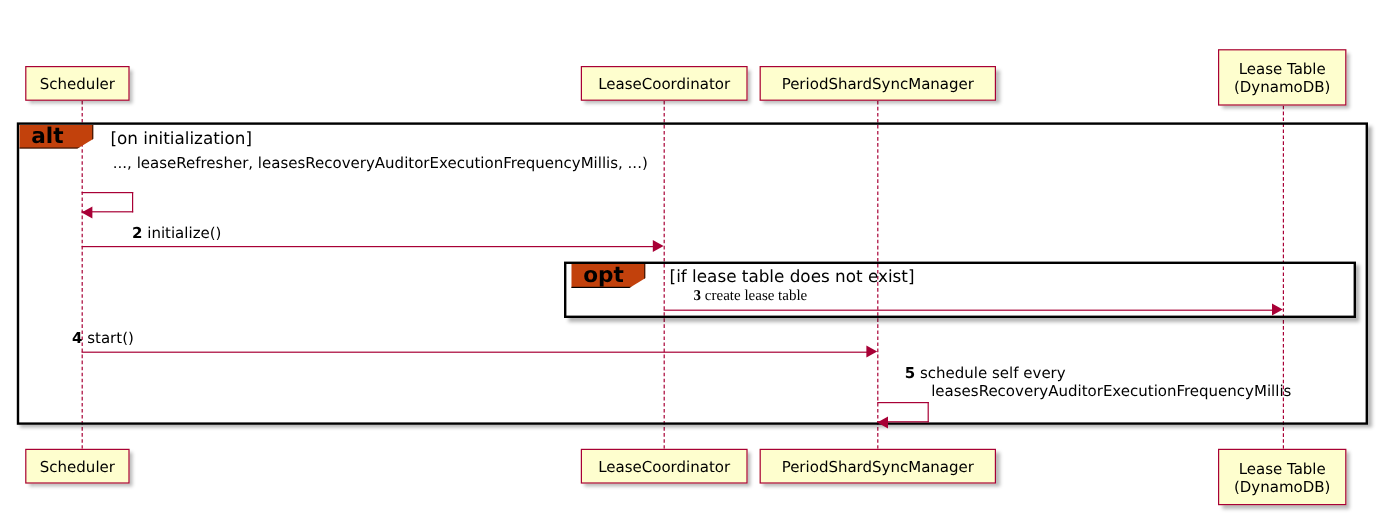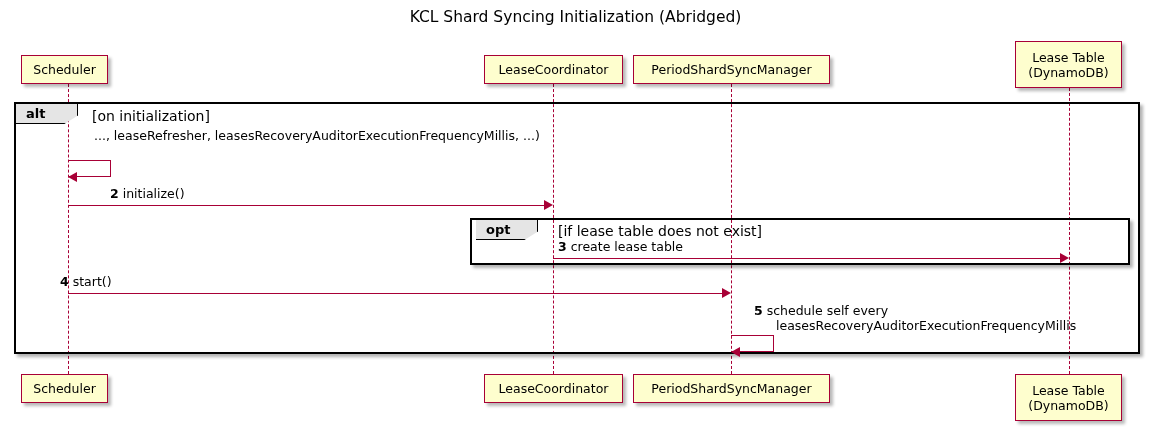--- a/index.html
+++ b/index.html
@@ -60,24 +60,24 @@
   .fragment {
     position: absolute;
     box-sizing: border-box;
     border: 2px solid #000000;
     background: transparent;
     box-shadow: 3px 3px 3px rgba(0,0,0,0.30);
   }
   .fragment-tab {
     position: absolute;
     box-sizing: border-box;
-    background: #e5e5e5;
+    background: #c2410c;
     border-right: 1.5px solid #000000;
     border-bottom: 1.5px solid #000000;
-    font-size: 13px;
+    font-size: 18px;
     font-weight: bold;
     color: #000000;
     display: flex;
     align-items: center;
     padding-left: 10px;
     
     clip-path: polygon(0 0, 100% 0, 100% 58%, 78% 100%, 0 100%);
   }
   .fragment-label {
     position: absolute;
@@ -129,21 +129,20 @@
     border-right: 1.5px solid #A80036;
     border-bottom: 1.5px solid #A80036;
     border-left: none;
   }
 </style>
 </head>
 <body>
 
 <div id="canvas">
 
-  <div class="diagram-title">KCL Shard Syncing Initialization (Abridged)</div>
 
   <div class="lifeline" style="left:68px; top:84px; height:290px;"></div>
   <div class="lifeline" style="left:553px; top:84px; height:290px;"></div>
   <div class="lifeline" style="left:731px; top:84px; height:290px;"></div>
   <div class="lifeline" style="left:1069px; top:88px; height:286px;"></div>
 
   <div class="fragment" style="left:14px; top:102px; width:1126px; height:252px;"></div>
   <div class="fragment-tab" style="left:16px; top:104px; width:62px; height:20px;">
     <span>alt</span>
   </div>
@@ -191,21 +190,21 @@
 
   <div class="msg-text" style="left:72px; top:186px;margin-left:38px;">
     <span class="tline">
       <span class="msg-num">2</span>
       <span>initialize()</span>
     </span>
   </div>
   <div class="msg-line" style="left:68px; top:205px; width:477px;"></div>
   <div class="msg-arrow right" style="left:544px; top:200px;"></div>
 
-  <div class="msg-text" style="left:558px; top:239px;">
+  <div class="msg-text" style="left:578px; top:239px;font-family:Liberation Serif, serif;">
     <span class="tline">
       <span class="msg-num">3</span>
       <span>create lease table</span>
     </span>
   </div>
   <div class="msg-line" style="left:553px; top:258px; width:508px;"></div>
   <div class="msg-arrow right" style="left:1060px; top:253px;"></div>
 
   <div class="msg-text" style="left:60px; top:274px;">
     <span class="tline">

